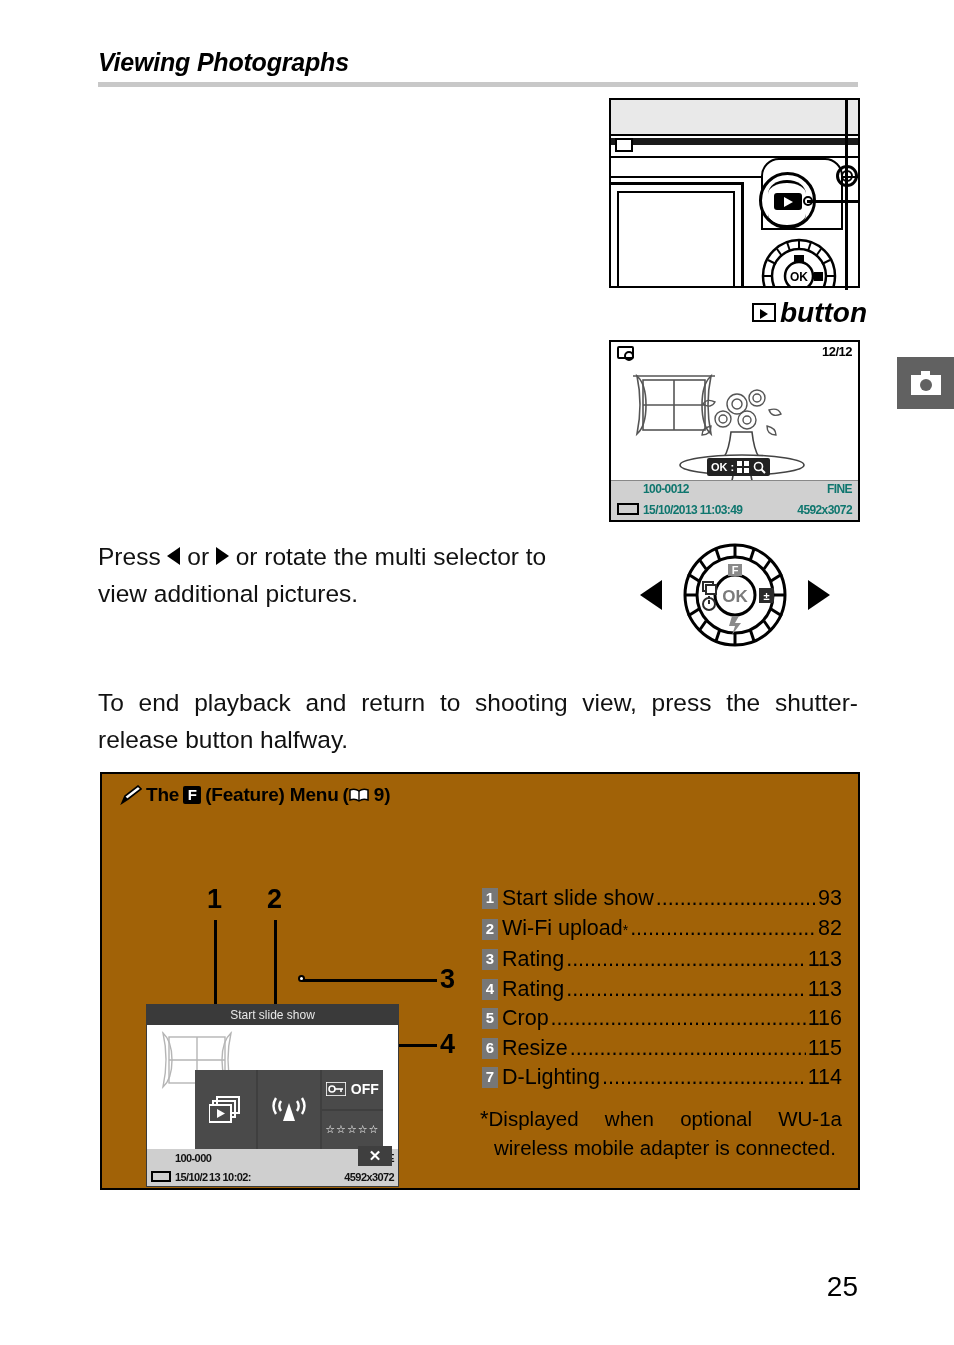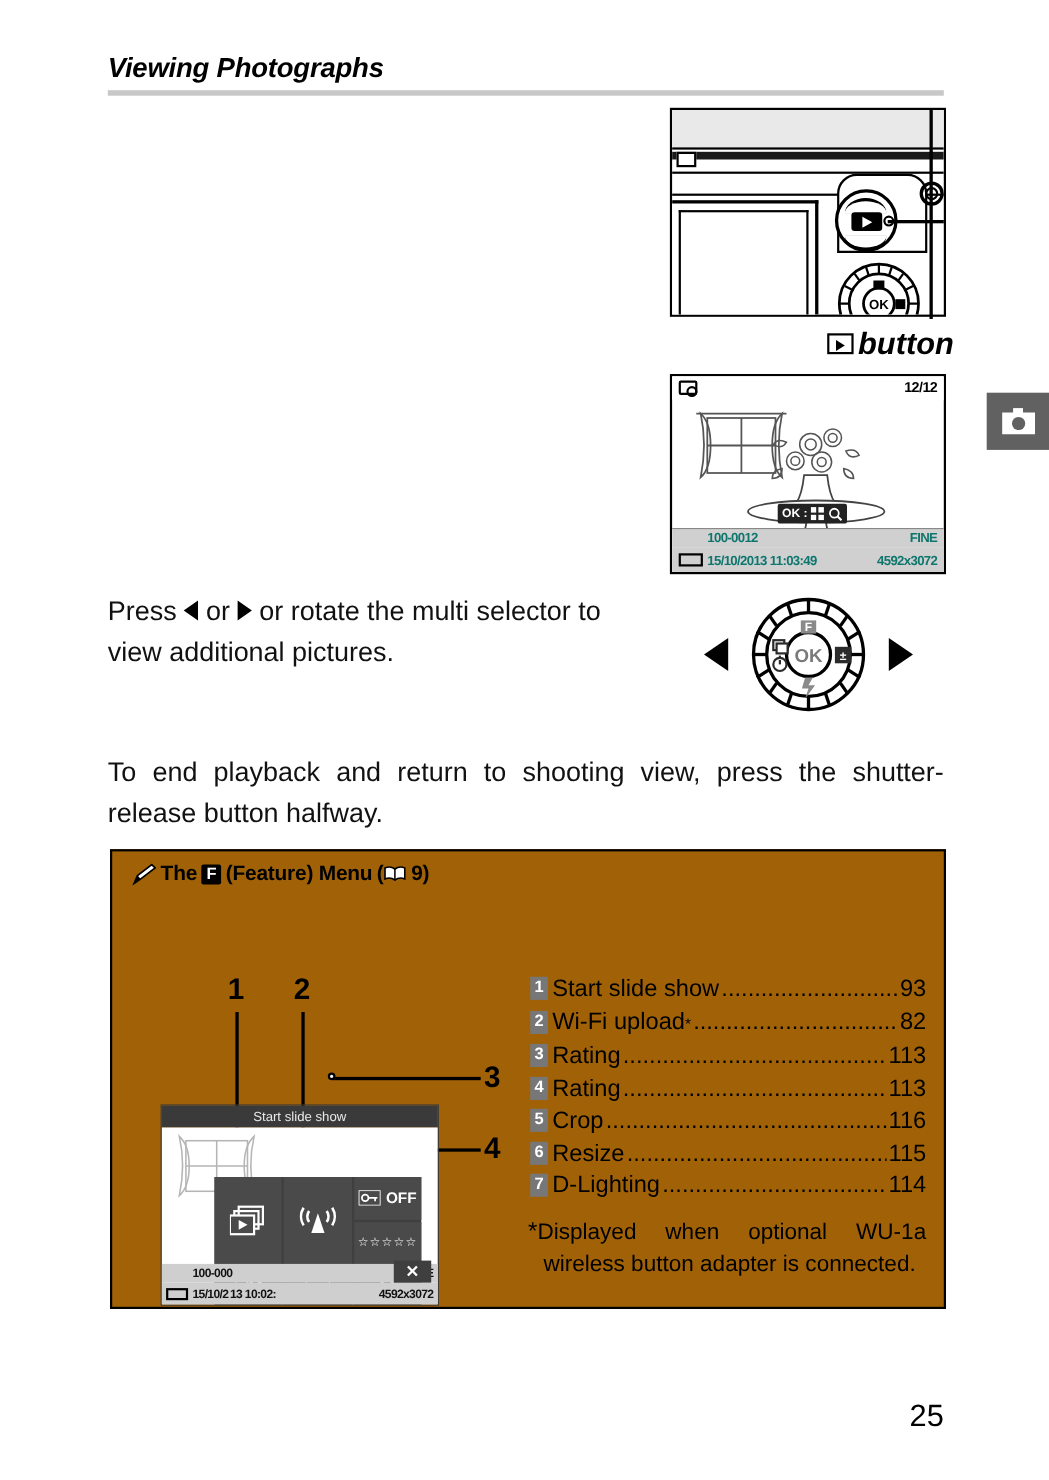--- a/index.html
+++ b/index.html
@@ -561,18 +561,18 @@
       </div>
       <div class="opt-row">
         <span class="opt-badge">7</span>
         <span class="opt-label">D-Lighting</span>
         <span class="opt-dots">...........................................................................</span>
         <span class="opt-page">114</span>
       </div>
     </div>
 
     <div class="footnote">
-      <span class="footnote-body"><span class="fn-star">*</span><span>Displayed when optional WU-1a wireless button adapter is connected.</span></span>
+      <span class="footnote-body"><span class="fn-star">*</span><span>Displayed when optional WU-1a wireless mobile adapter is connected.</span></span>
     </div>
   </div>
 
   <div class="page-number">25</div>
 </div>
 
 </body></html>

